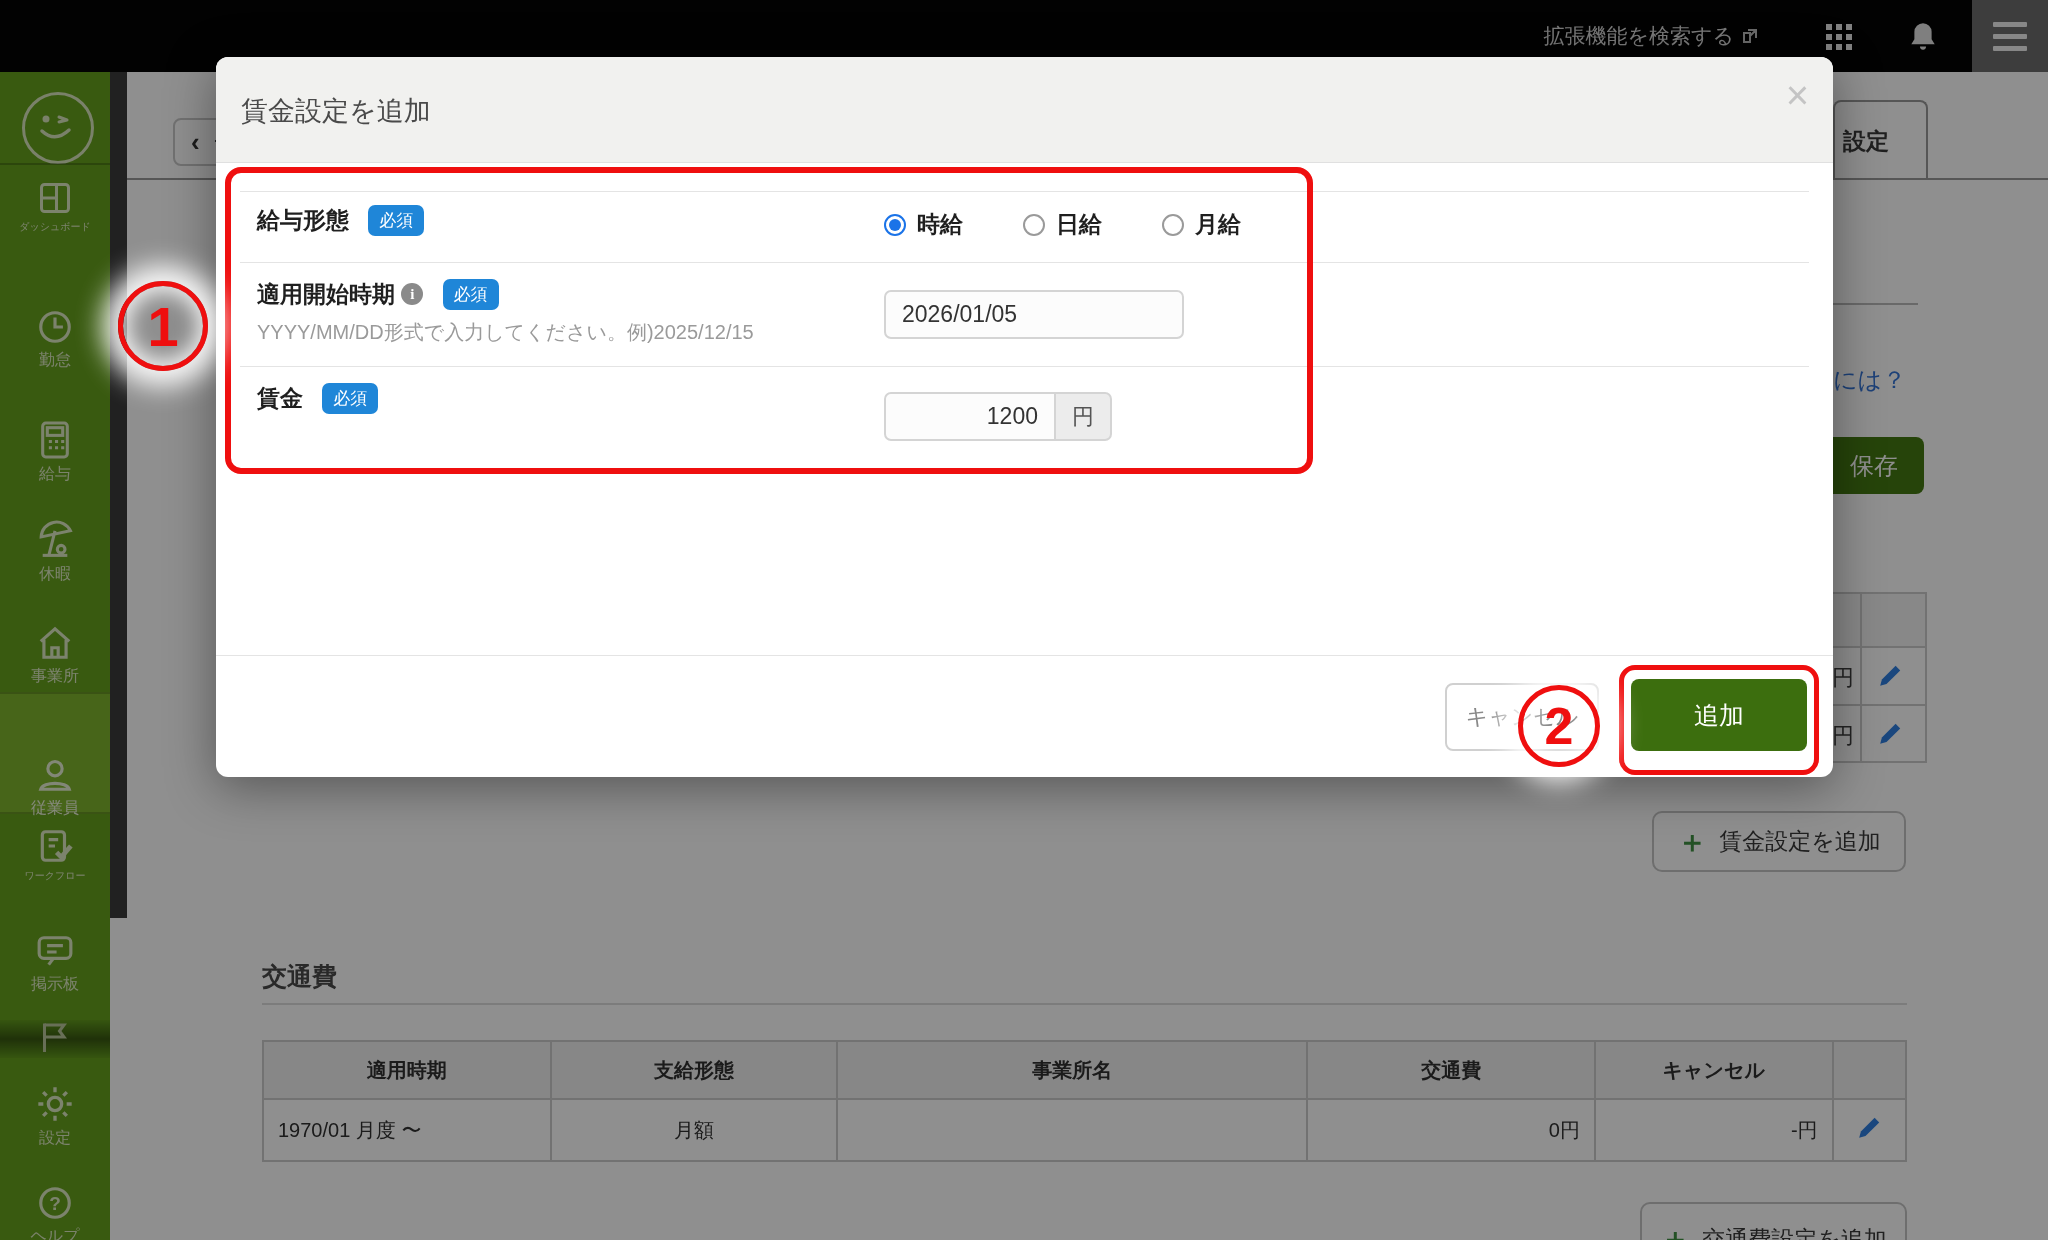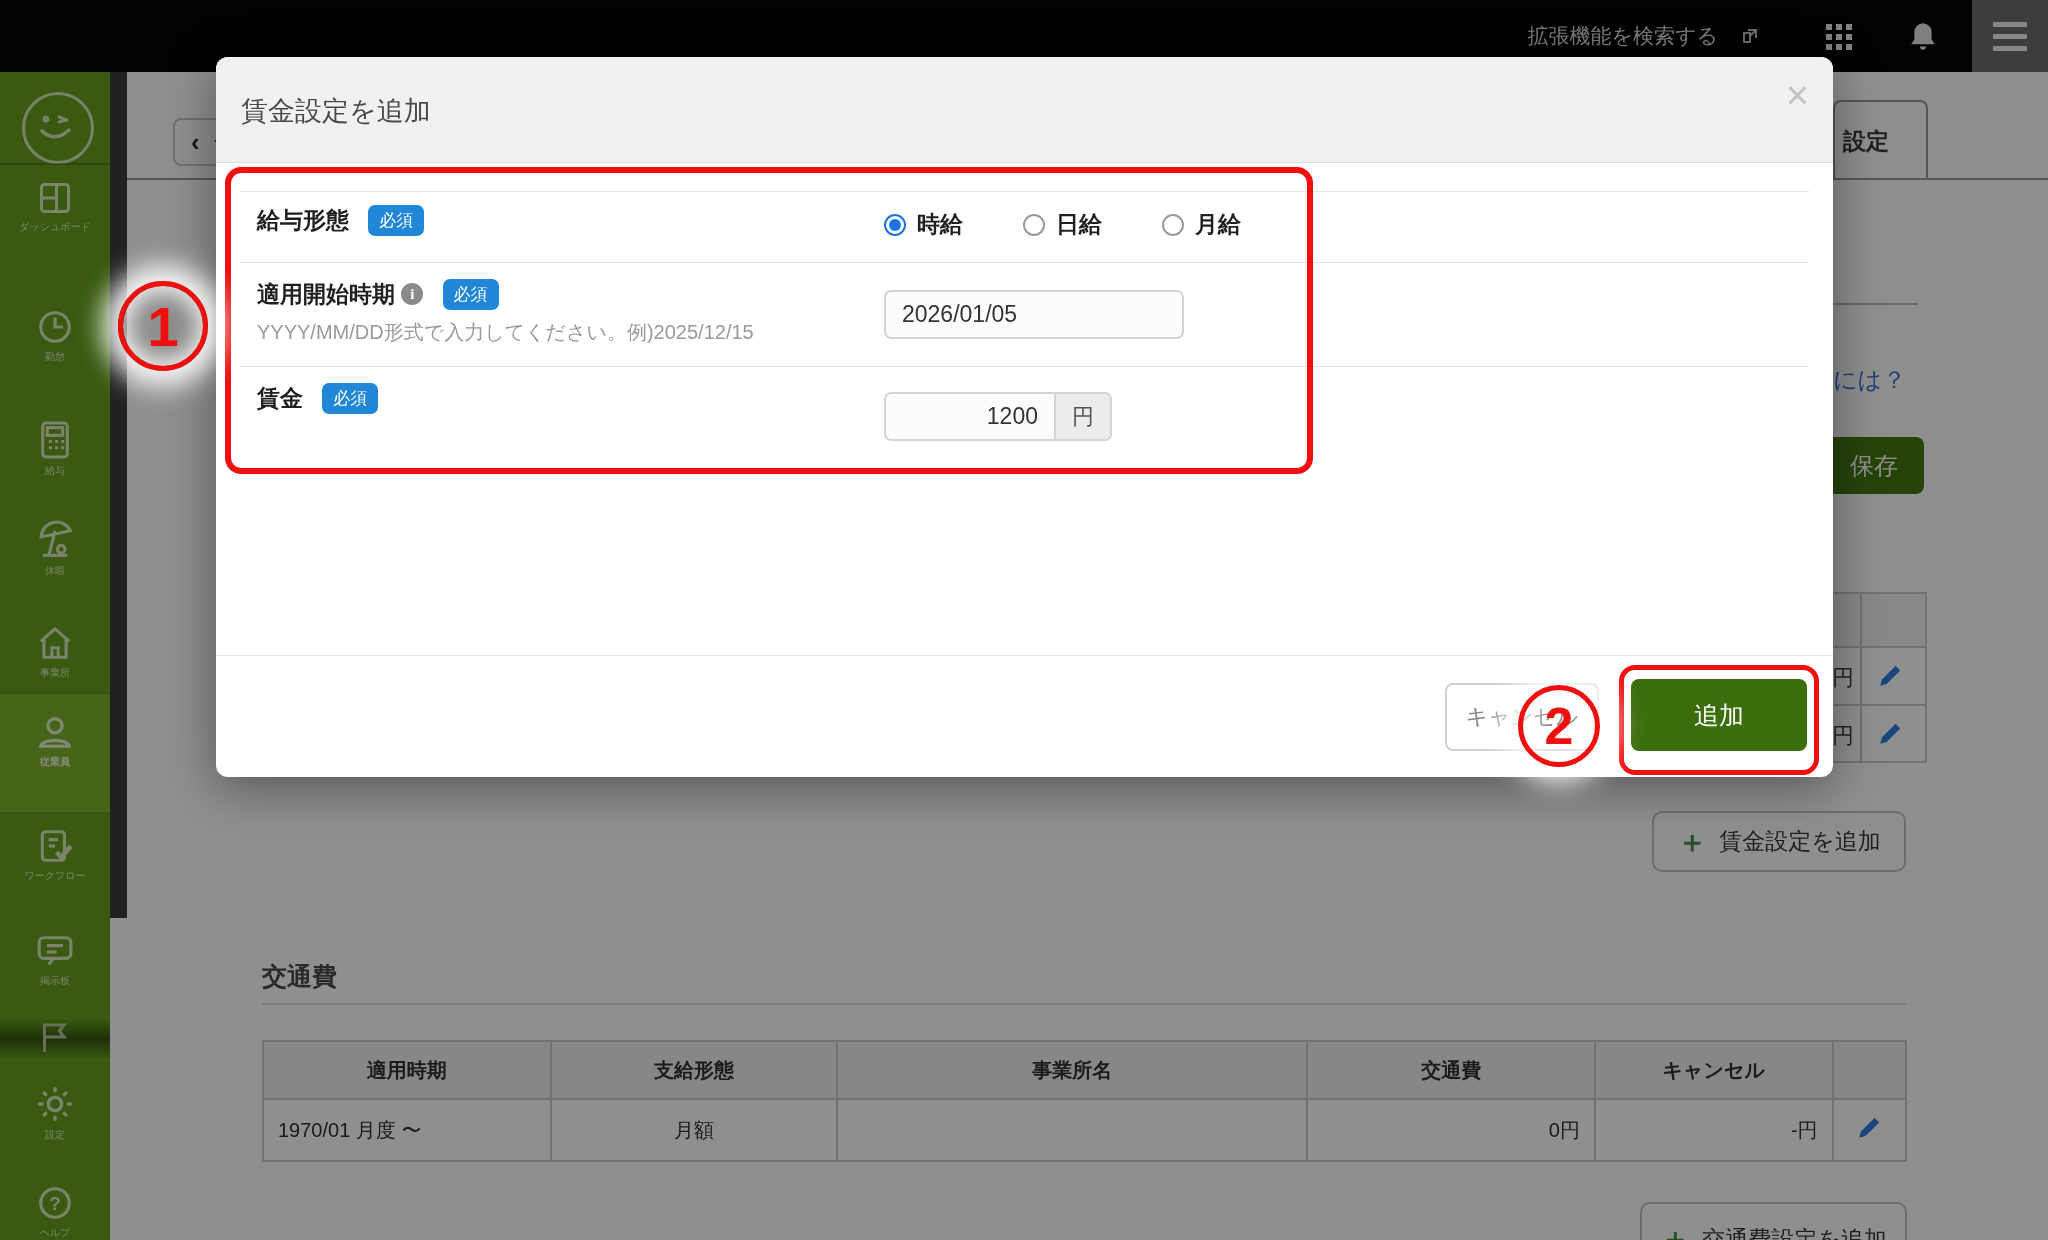--- a/index.html
+++ b/index.html
@@ -2,38 +2,38 @@
 <html><head>
 <meta charset="utf-8">
 <style>
   html,body{margin:0;padding:0;background:#555;}
   .screen{position:relative;width:2048px;height:1240px;overflow:hidden;
     background:#ffffff;font-family:"Liberation Sans","DejaVu Sans",sans-serif;}
   .abs{position:absolute;}
 
   
   .topbar{left:0;top:0;width:2048px;height:72px;background:#050505;z-index:5;}
-  .tb-search{right:290px;top:0;height:72px;display:flex;align-items:center;gap:24px;
+  .tb-search{right:290px;top:0;height:72px;display:flex;align-items:center;gap:8px;
     color:#dadada;font-size:21px;cursor:pointer;}
   .tb-grid{right:196px;top:24px;width:26px;height:26px;display:grid;
     grid-template-columns:repeat(3,6px);grid-template-rows:repeat(3,6px);gap:4px;cursor:pointer;}
   .tb-grid span{background:#e8e8e8;}
   .tb-bell{right:110px;top:22px;cursor:pointer;}
   .tb-burger{right:0;top:0;width:76px;height:72px;background:#6e6e6e;
     display:flex;flex-direction:column;justify-content:center;align-items:center;gap:7px;cursor:pointer;}
   .tb-burger span{width:34px;height:5px;background:#f0f0f0;border-radius:1px;}
 
   
   .sidebar{left:0;top:72px;width:110px;height:1168px;background:#66a11e;z-index:4;}
   .sb-avatar{left:22px;top:20px;width:66px;height:66px;border-radius:50%;
     border:3px solid #d9e6bd;cursor:pointer;}
   .sb-divider{left:0;top:91px;width:110px;height:0;border-top:2px solid rgba(0,0,0,.22);}
   .sb-item{left:0;width:110px;text-align:center;color:#dde9c2;cursor:pointer;}
   .sb-item .lbl{display:block;font-size:10px;margin-top:4px;white-space:nowrap;}
-  .sb-item.small .lbl{font-size:10px;}
+  .sb-item.small .lbl{font-size:16px;}
   .sb-active{left:0;top:620px;width:110px;height:118px;background:#7fb52e;
     border-top:2px solid rgba(0,0,0,.18);border-bottom:2px solid rgba(0,0,0,.18);}
   .sb-shadow{left:0;top:948px;width:110px;height:38px;
     background:linear-gradient(to bottom,rgba(0,0,0,.05),rgba(0,0,0,.45),rgba(0,0,0,.05));}
   .scroll-strip{left:110px;top:72px;width:17px;height:846px;background:#3c3c3c;z-index:4;}
 
   
   .page{left:110px;top:72px;width:1938px;height:1168px;background:#ffffff;z-index:3;}
   .pg-back{left:63px;top:46px;width:200px;height:48px;border:2px solid #c9c9c9;border-radius:8px;
     display:flex;align-items:center;gap:14px;padding-left:16px;box-sizing:border-box;
@@ -223,21 +223,21 @@
         <svg width="38" height="38" viewBox="0 0 24 24" style="margin:0 auto;">
             <g fill="none" stroke="#dde9c2" stroke-width="2">
               <path d="M3 11l9-8 9 8M5 10v11h14V10"></path>
               <path d="M10 21v-6h4v6"></path>
             </g>
           </svg>
       </span>
       <span class="lbl">事業所</span>
     </div>
 
-    <div class="abs sb-item small" style="top:641px;font-weight:bold;">
+    <div class="abs sb-item small" style="top:684px;">
       <span>
         <svg width="38" height="38" viewBox="0 0 24 24" style="margin:0 auto;">
             <g fill="none" stroke="#e8f1d4" stroke-width="2">
               <circle cx="12" cy="8" r="4.5"></circle>
               <path d="M3 21c1.5-5 16.5-5 18 0z"></path>
             </g>
           </svg>
       </span>
       <span class="lbl" style="color:#eef5dd;">従業員</span>
     </div>

